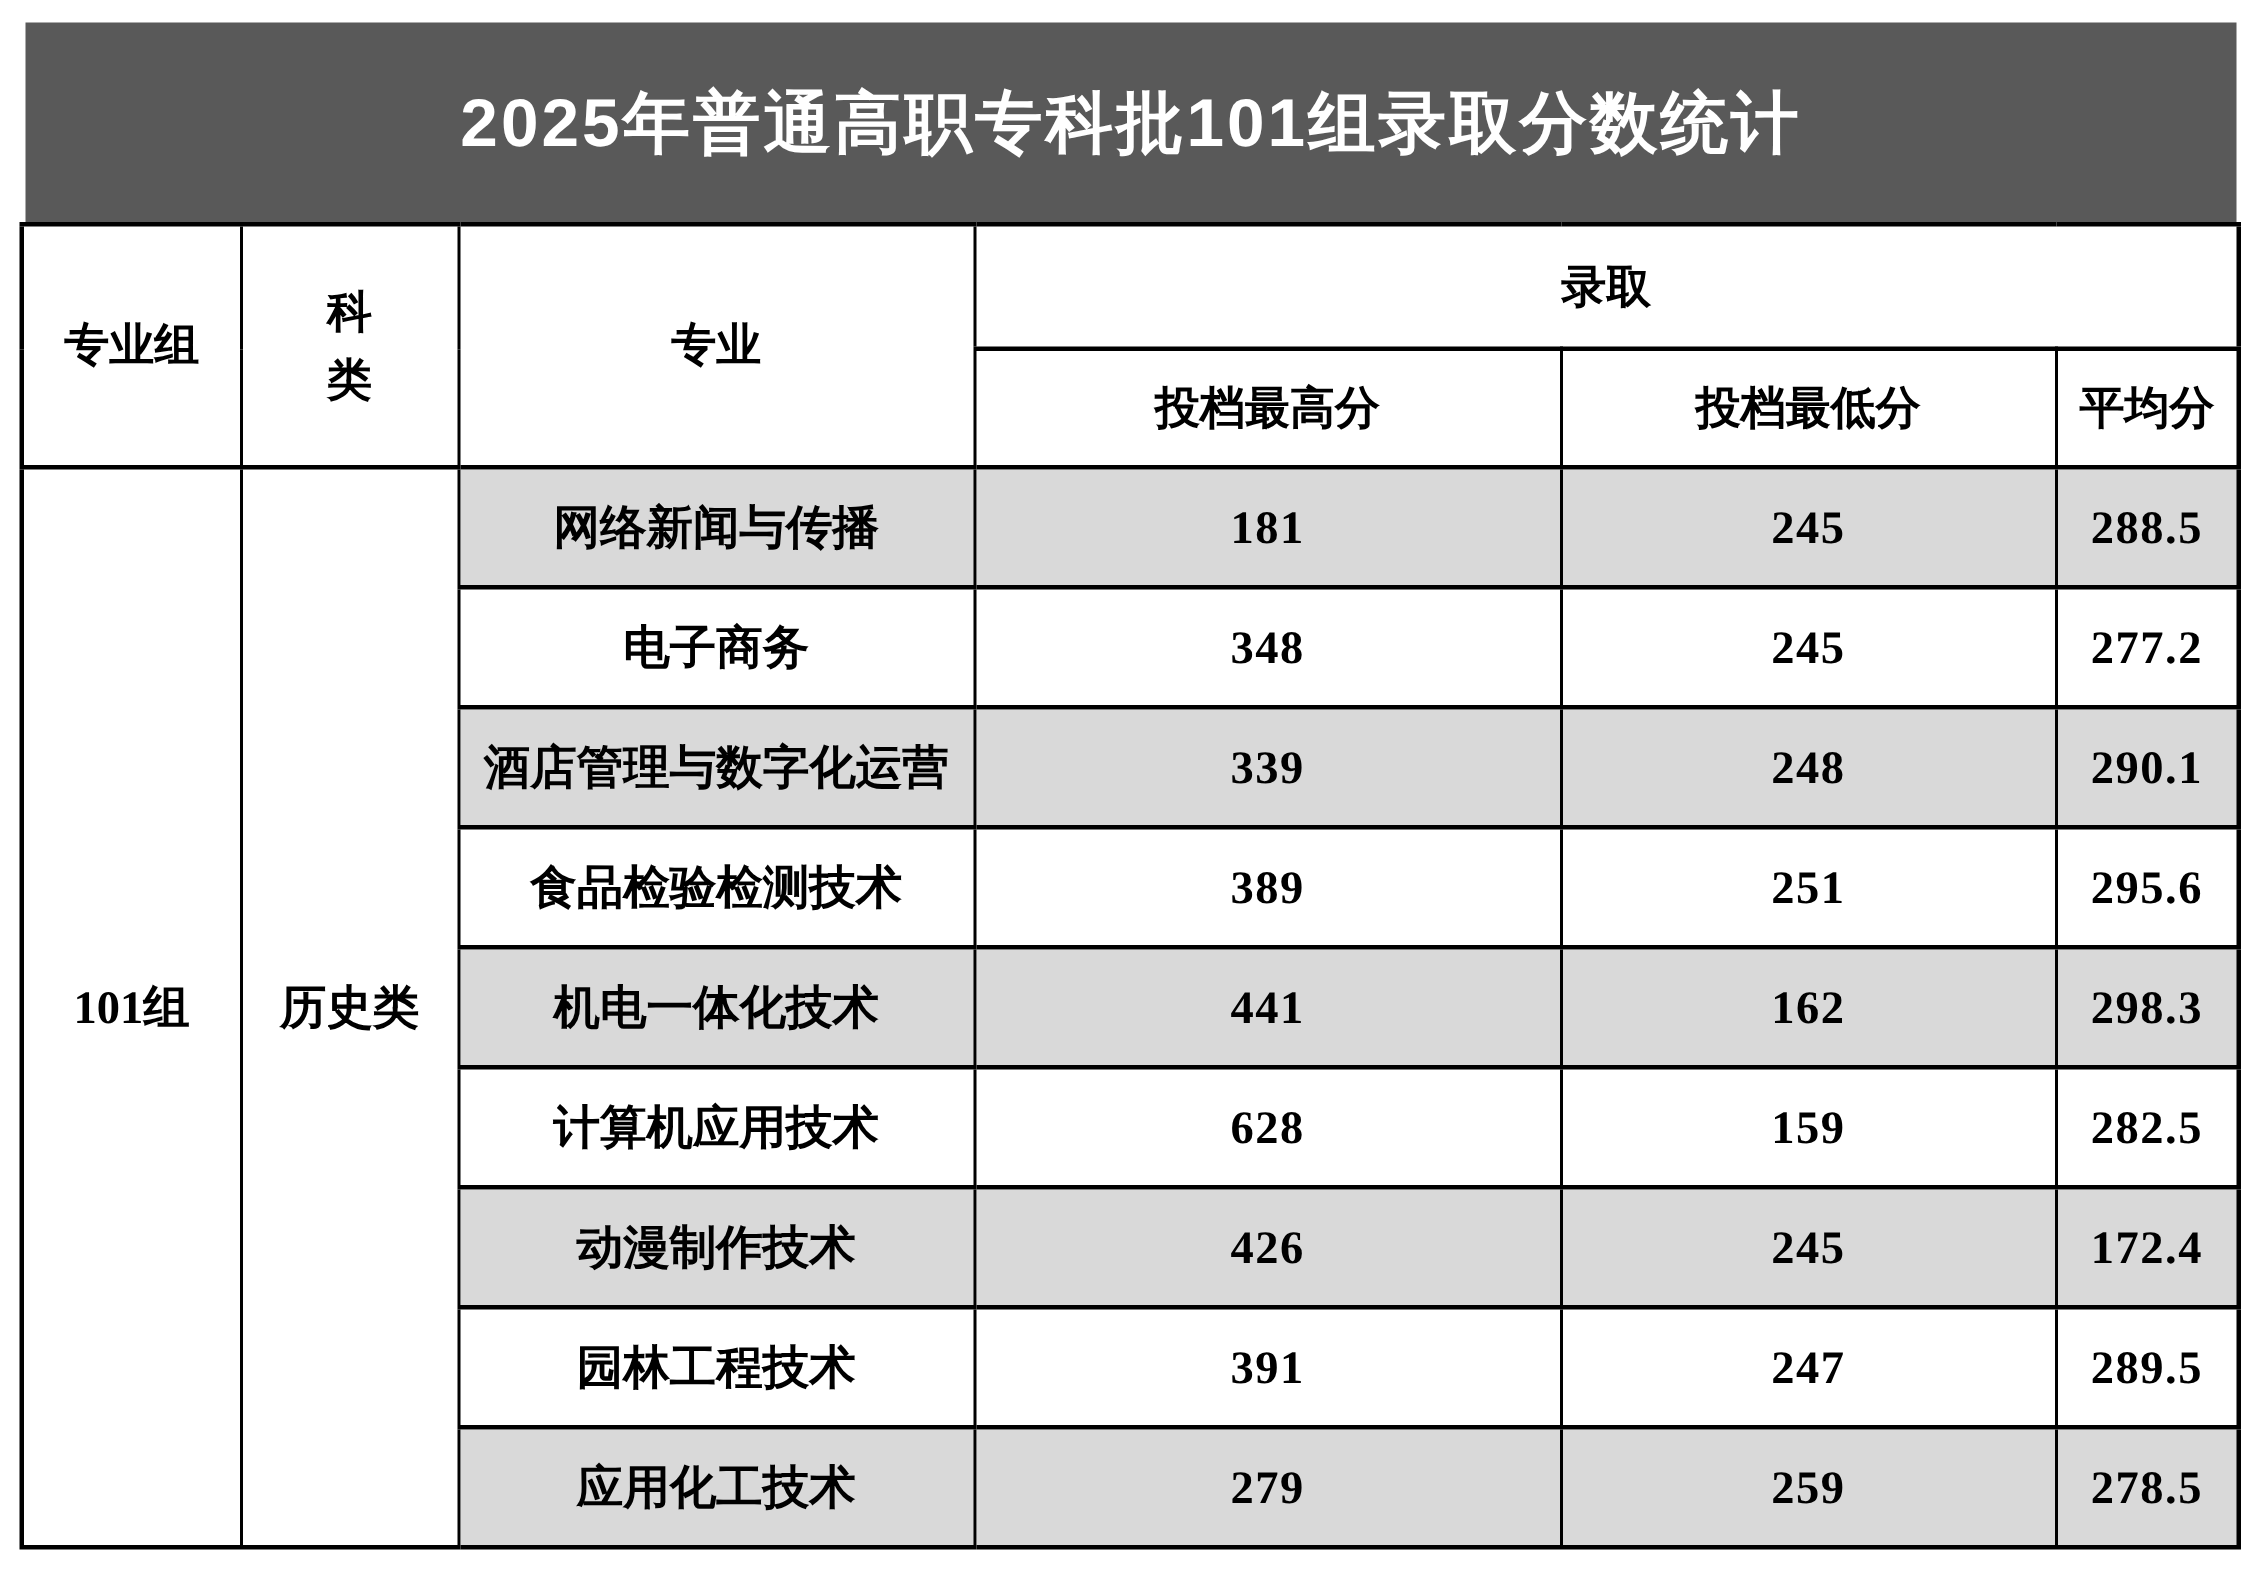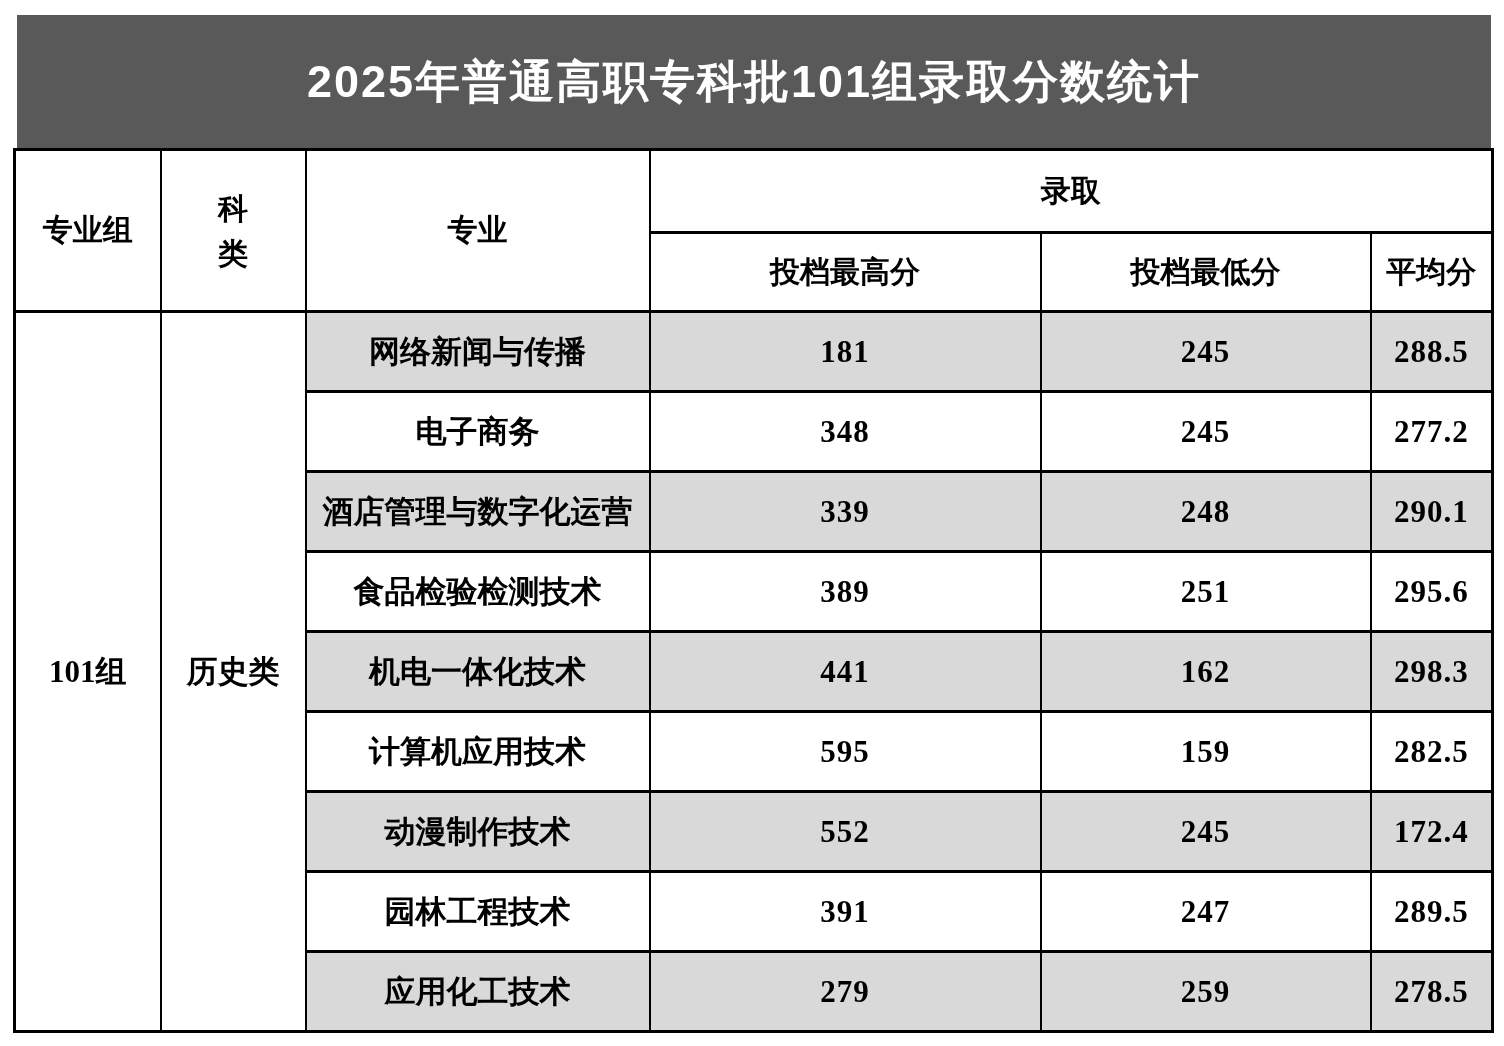--- a/index.html
+++ b/index.html
@@ -126,27 +126,27 @@
       <td class="num">295.6</td>
     </tr>
     <tr class="data alt">
       <td class="shade">机电一体化技术</td>
       <td class="shade num">441</td>
       <td class="shade num">162</td>
       <td class="shade num">298.3</td>
     </tr>
     <tr class="data">
       <td>计算机应用技术</td>
-      <td class="num">595</td>
+      <td class="num">628</td>
       <td class="num">159</td>
       <td class="num">282.5</td>
     </tr>
     <tr class="data alt">
       <td class="shade">动漫制作技术</td>
-      <td class="shade num">552</td>
+      <td class="shade num">426</td>
       <td class="shade num">245</td>
       <td class="shade num">172.4</td>
     </tr>
     <tr class="data">
       <td>园林工程技术</td>
       <td class="num">391</td>
       <td class="num">247</td>
       <td class="num">289.5</td>
     </tr>
     <tr class="data alt">

